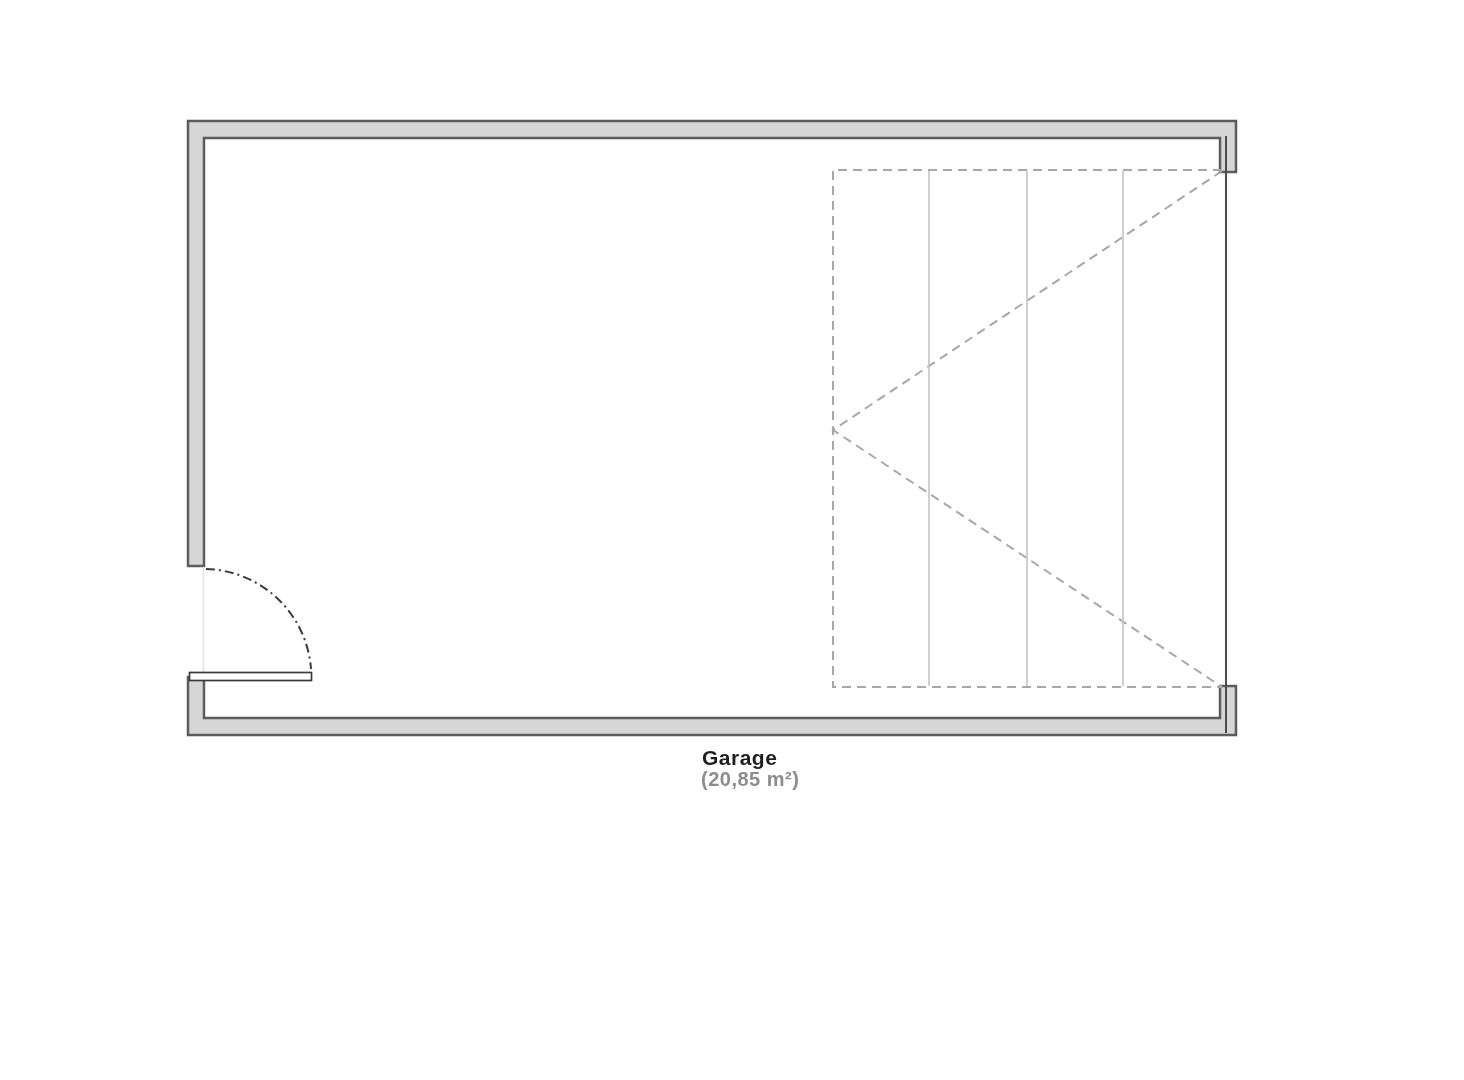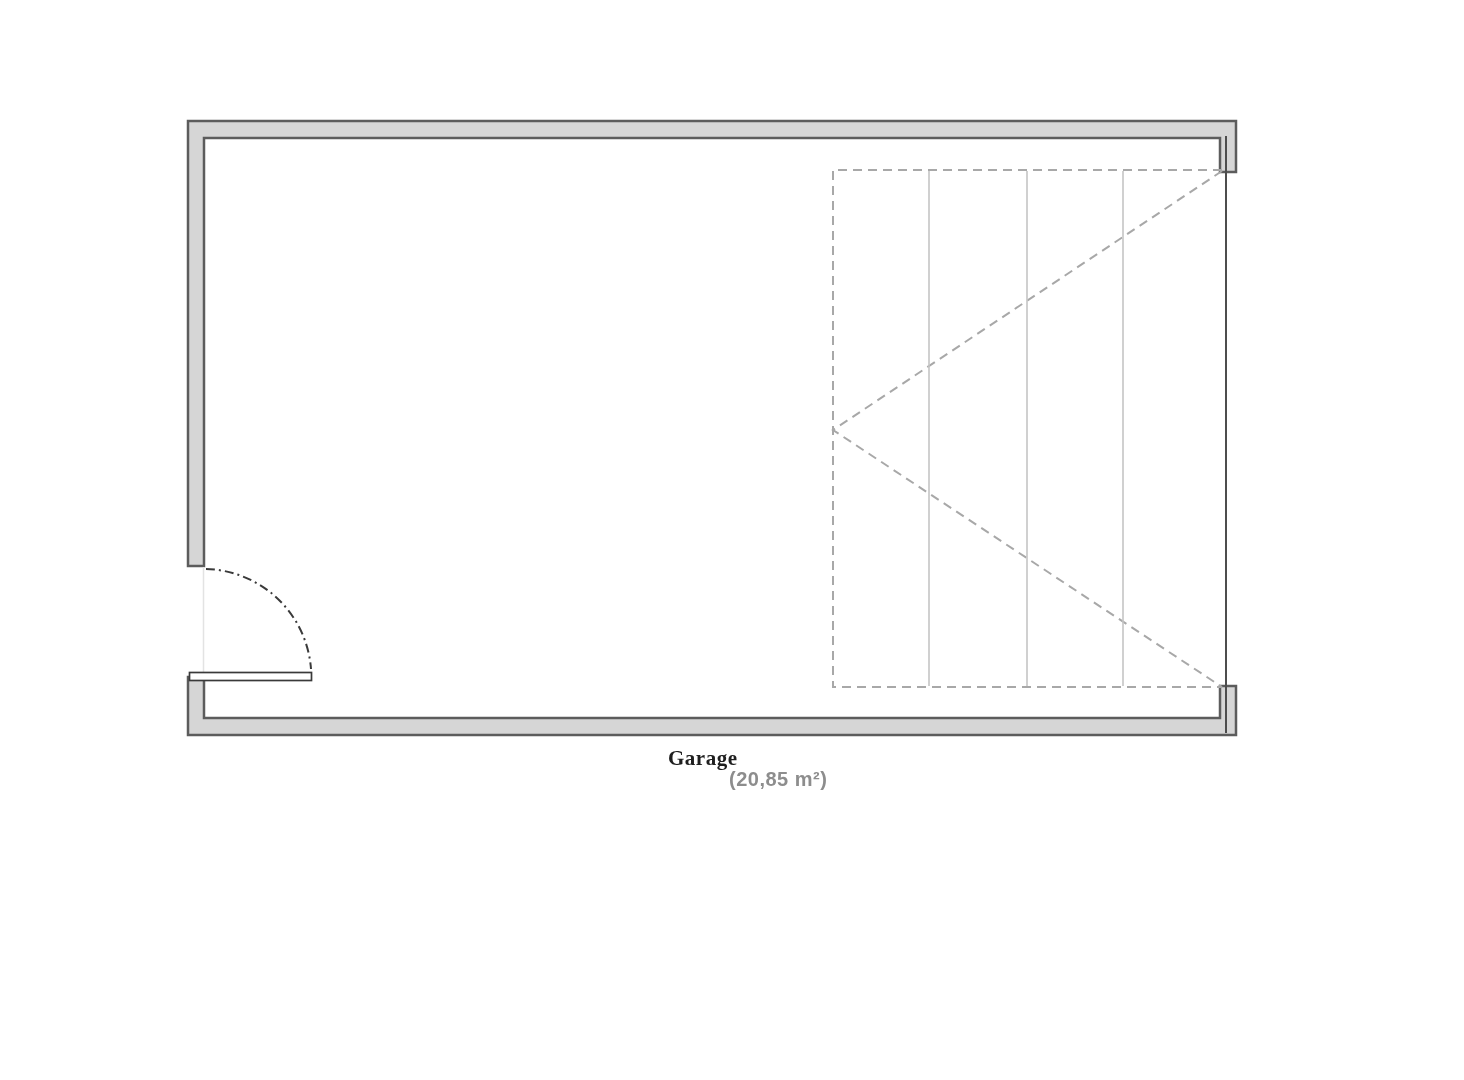--- a/index.html
+++ b/index.html
@@ -15,27 +15,26 @@
     background: #ffffff;
     overflow: hidden;
   }
   .plan-svg {
     position: absolute;
     left: 0;
     top: 0;
   }
   .room-label {
     position: absolute;
-    left: 668px;
+    left: 702px;
     top: 746px;
     font-size: 21px;
     font-weight: bold;
     letter-spacing: 0.5px;
     white-space: nowrap;
-    font-family: Liberation Serif, serif;
   }
   .room-area {
     position: absolute;
     left: 701px;
     top: 768px;
     font-size: 20px;
     font-weight: bold;
     letter-spacing: 0.5px;
     white-space: nowrap;
   }
@@ -64,14 +63,14 @@
     </g>
 
     <g>
       <line x1="203.5" y1="567" x2="203.5" y2="676" stroke-width="1.5" stroke="#e3e3e3"></line>
       <path d="M206,569 A108,108 0 0 1 311,669" fill="none" stroke-width="2" stroke-dasharray="9 4 2 4" stroke="#3a3a3a"></path>
       <rect x="189.5" y="672.5" width="122" height="8" fill="#ffffff" stroke-width="1.7" stroke="#3a3a3a"></rect>
     </g>
   </svg>
 
   <div class="room-label" style="color: rgb(31, 31, 31);">Garage</div>
-  <div class="room-area" style="color: rgb(141, 141, 141); margin-left: 28px;">(20,85 m²)</div>
+  <div class="room-area" style="color: rgb(141, 141, 141);">(20,85 m²)</div>
 </div>
 
 </body></html>

